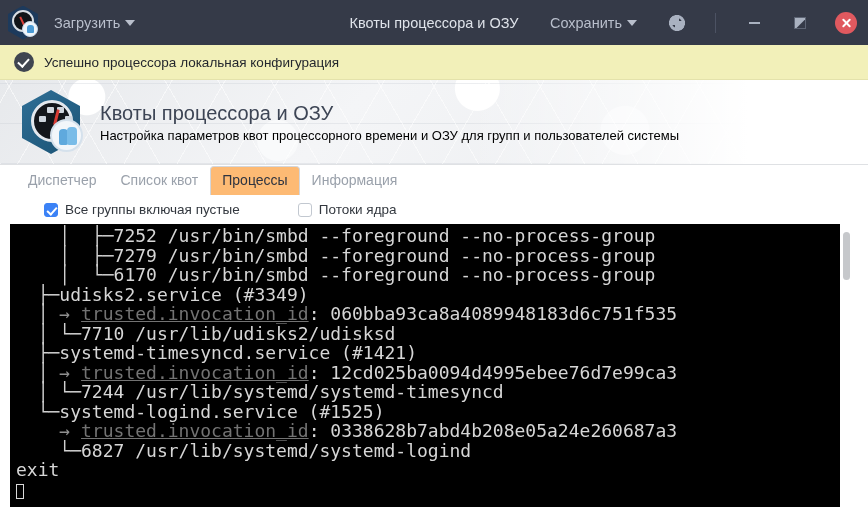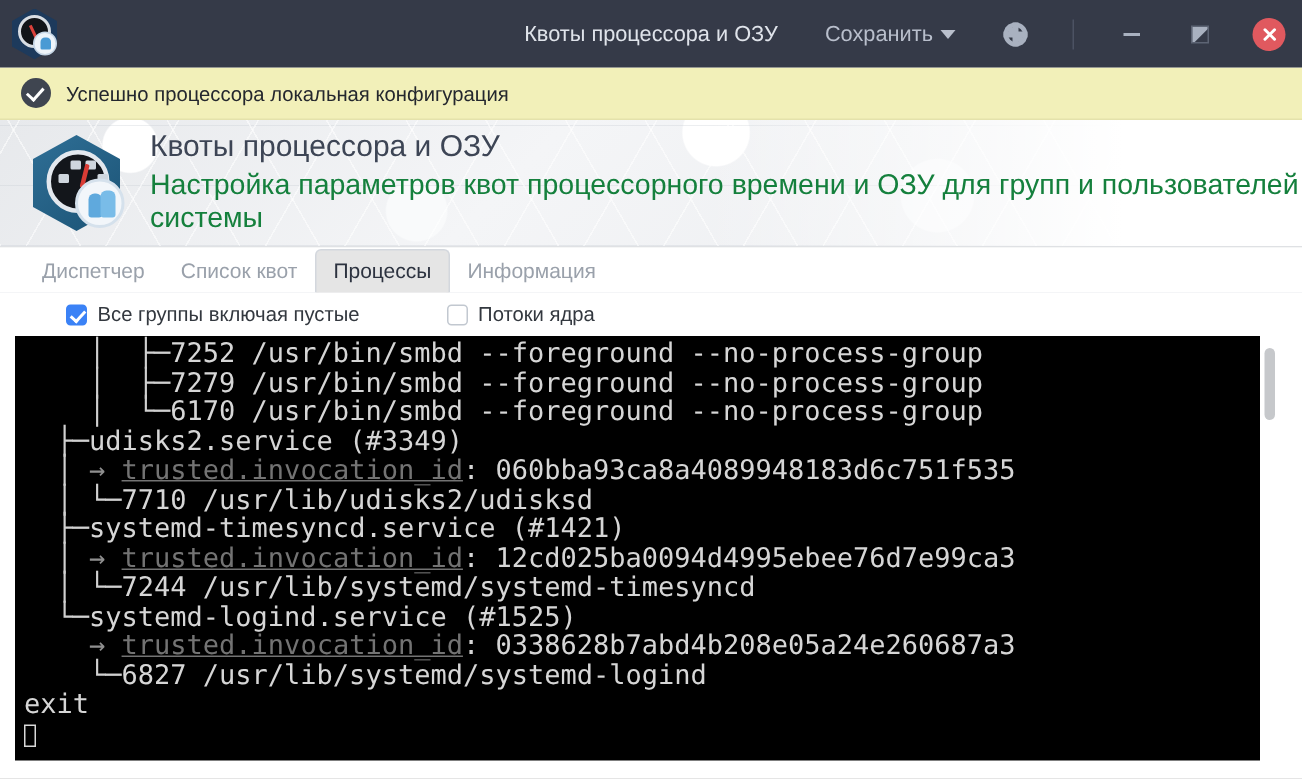--- a/index.html
+++ b/index.html
@@ -212,39 +212,39 @@
     width: 9px; height: 16px; border-radius: 4px 4px 2px 2px;
     background: #5fa9dd;
   }
   .big-person::after {
     content: ""; position: absolute; left: 15px; top: 6px;
     width: 10px; height: 18px; border-radius: 4px 4px 2px 2px;
     background: #79bce8;
   }
   .ph-text { position: relative; z-index: 2; }
   .ph-title { font-size: 20px; color: #3d4555; margin-bottom: 3px; }
-  .ph-sub   { font-size: 19px; color: #15803d; }
+  .ph-sub   { font-size: 13px; color: #000000; }
 
   
   .tabstrip {
     flex: 0 0 30px; height: 30px;
     display: flex; align-items: flex-end;
     padding: 0 16px;
     background: #ffffff;
     position: relative;
   }
   .tab {
     font-size: 14px; color: #9aa1ab;
     padding: 5px 11px 6px 11px;
     border: 1px solid transparent;
     border-bottom: none; cursor: default;
     line-height: 1.2; white-space: nowrap;
   }
   .tab.active {
-    color: #2d3340; background: #e5e5e5;
+    color: #2d3340; background: #fdba74;
     border-color: #d3d7dd;
     border-radius: 4px 4px 0 0;
     position: relative; z-index: 3;
   }
 
   
   .optionsrow {
     flex: 0 0 30px; height: 30px;
     display: flex; align-items: center;
     padding: 0 16px; gap: 30px;
@@ -319,20 +319,24 @@
 
 <div class="app">
 
   <div class="titlebar">
     <div class="app-logo-small">
       <div class="hexagon"></div>
       <div class="gauge-sm"></div>
       <div class="person-sm"></div>
     </div>
 
+    <div class="tb-btn">
+      <span>Загрузить</span>
+      <span class="caret"></span>
+    </div>
 
     <div class="title-center">Квоты процессора и ОЗУ</div>
 
     <div class="tb-right">
       <div class="tb-btn">
         <span>Сохранить</span>
         <span class="caret"></span>
       </div>
       <div class="icon-btn">
         <span class="gear">

